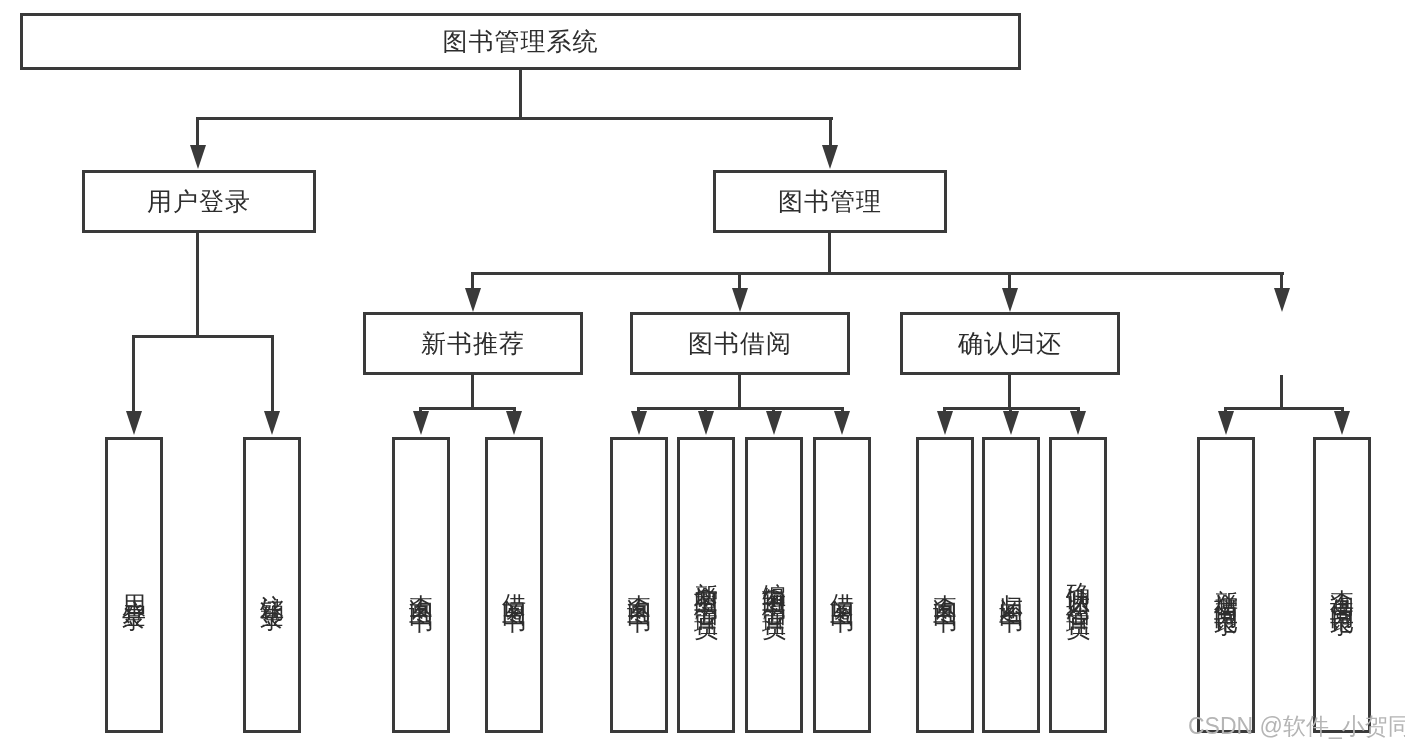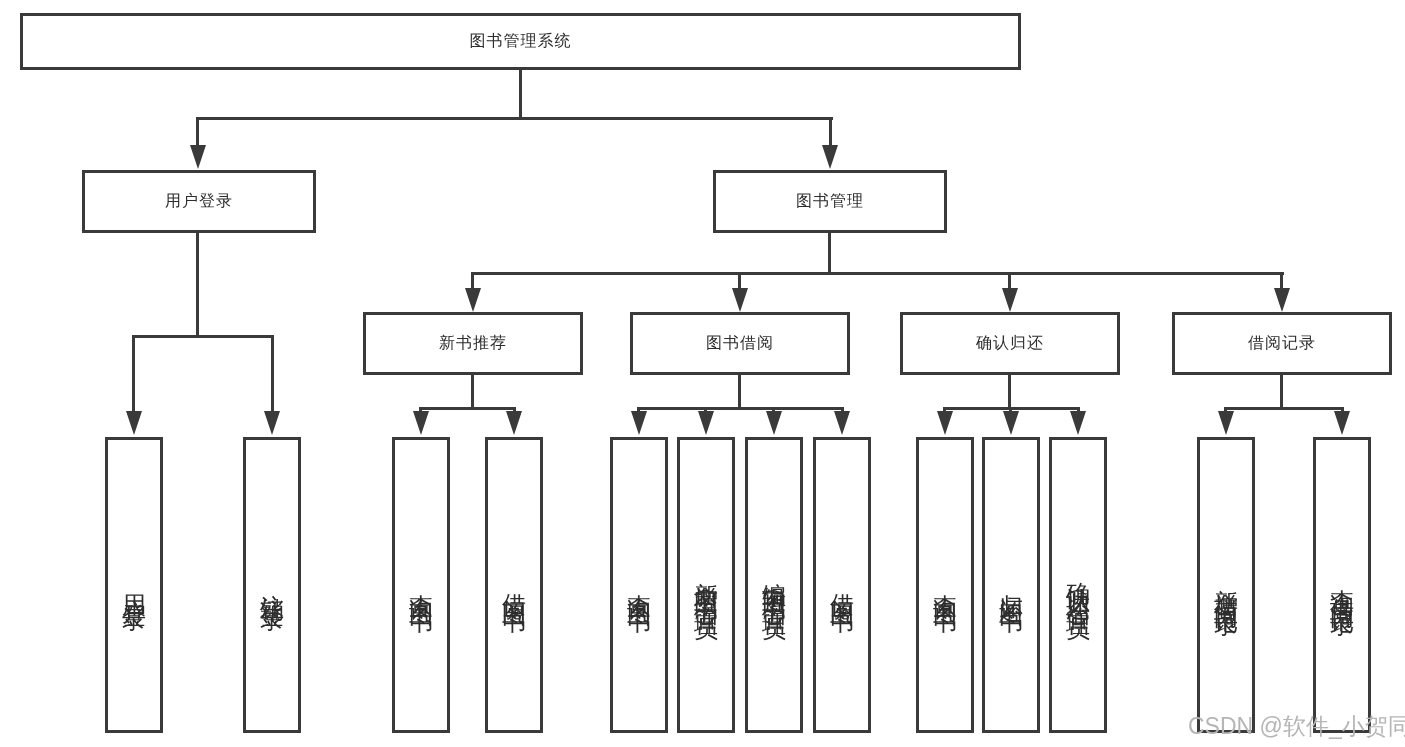--- a/index.html
+++ b/index.html
@@ -19,21 +19,21 @@
     position: absolute;
     box-sizing: border-box;
     border: 3px solid #3a3a3a;
     background: #ffffff;
     display: flex;
     align-items: center;
     justify-content: center;
     color: #2d2d2d;
     z-index: 2;
   }
-  .box-h { font-size: 16px; letter-spacing: 1px; }
+  .box-h { font-size: 25px; letter-spacing: 1px; }
   .box-root { left: 20px; top: 13px; width: 1001px; height: 57px; }
   .box-l2 { top: 170px; width: 234px; height: 63px; }
   .box-l3 { top: 312px; width: 220px; height: 63px; }
   .box-leaf {
     top: 437px; width: 58px; height: 296px;
     font-size: 24px;
   }
   .box-leaf .vtext {
     writing-mode: vertical-rl;
     text-orientation: mixed;
@@ -80,23 +80,20 @@
   </div>
 
   <div class="box box-l2 box-h" style="left:713px;">
     <span>图书管理</span>
   </div>
   <div class="box box-l3 box-h" style="left:630px;">
     <span>图书借阅</span>
   </div>
   <div class="box box-l3 box-h" style="left:900px;">
     <span>确认归还</span>
-  </div>
-  <div class="box box-l3 box-h" style="left:1172px;">
-    <span>借阅记录</span>
   </div>
 
   <div class="box box-leaf" style="left:105px;">
     <span class="vtext">用户登录</span>
   </div>
   <div class="box box-leaf" style="left:243px;">
     <span class="vtext">注销登录</span>
   </div>
 
   <div class="box box-leaf" style="left:392px;">

